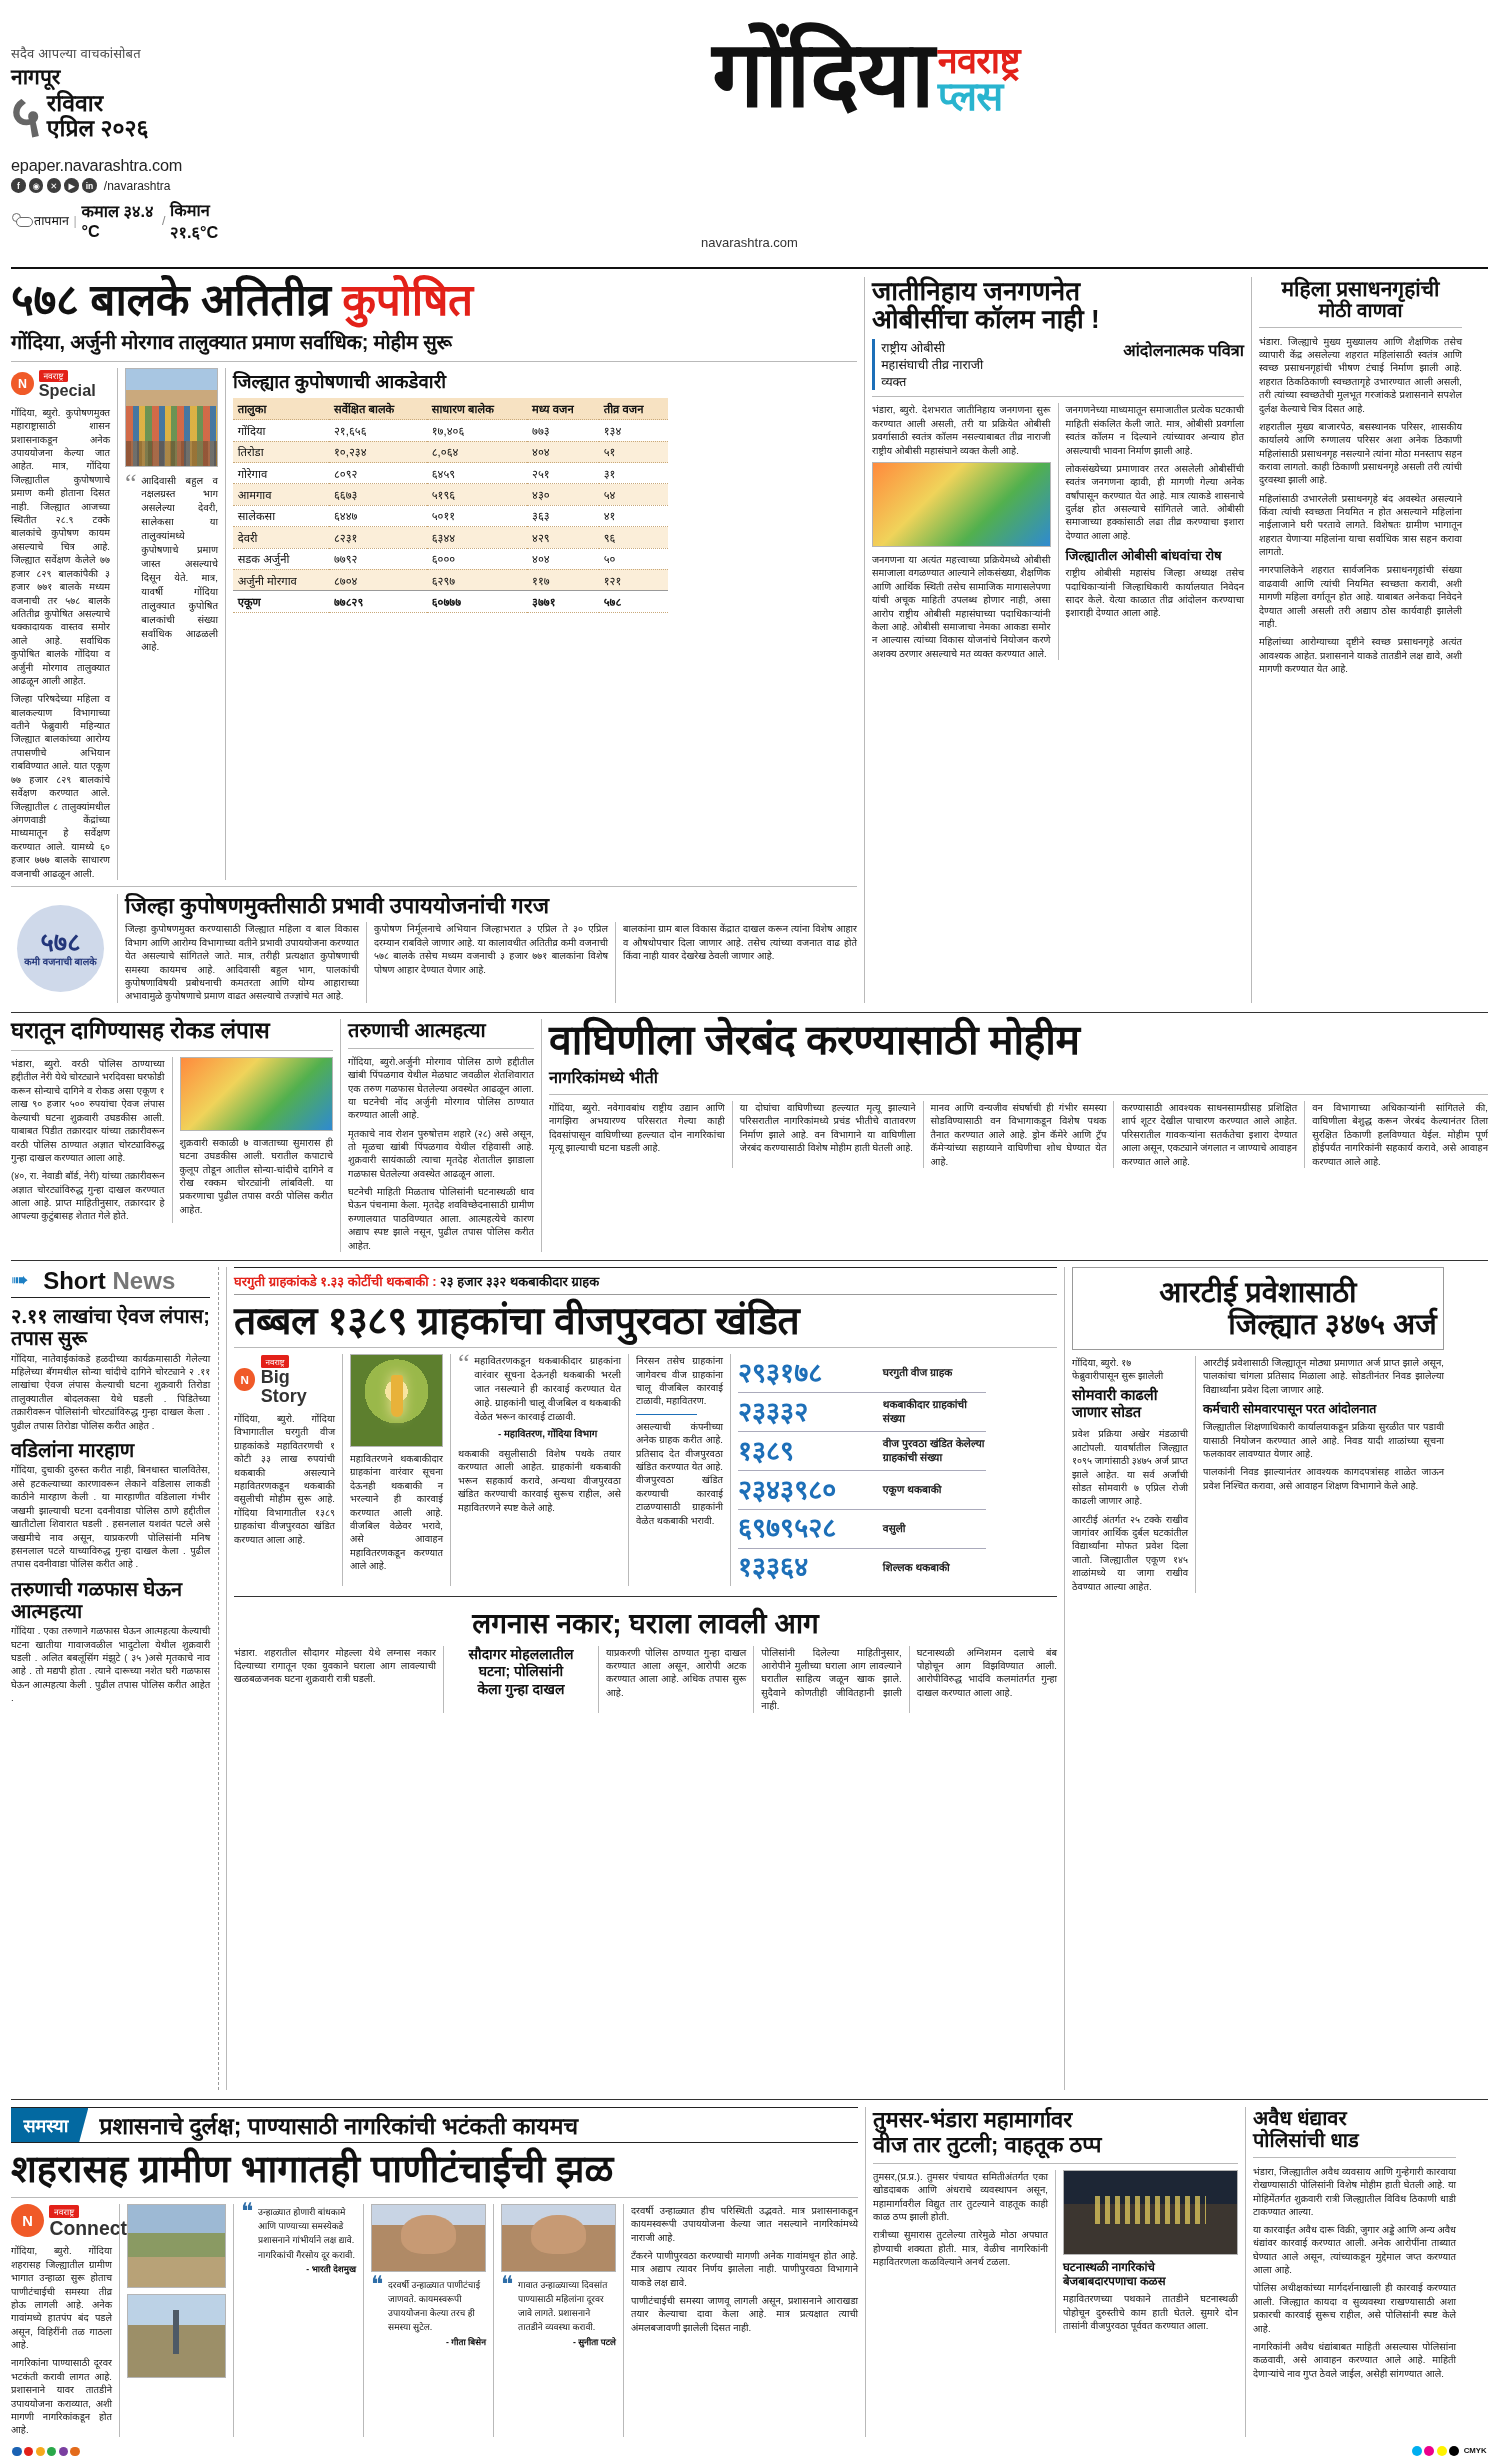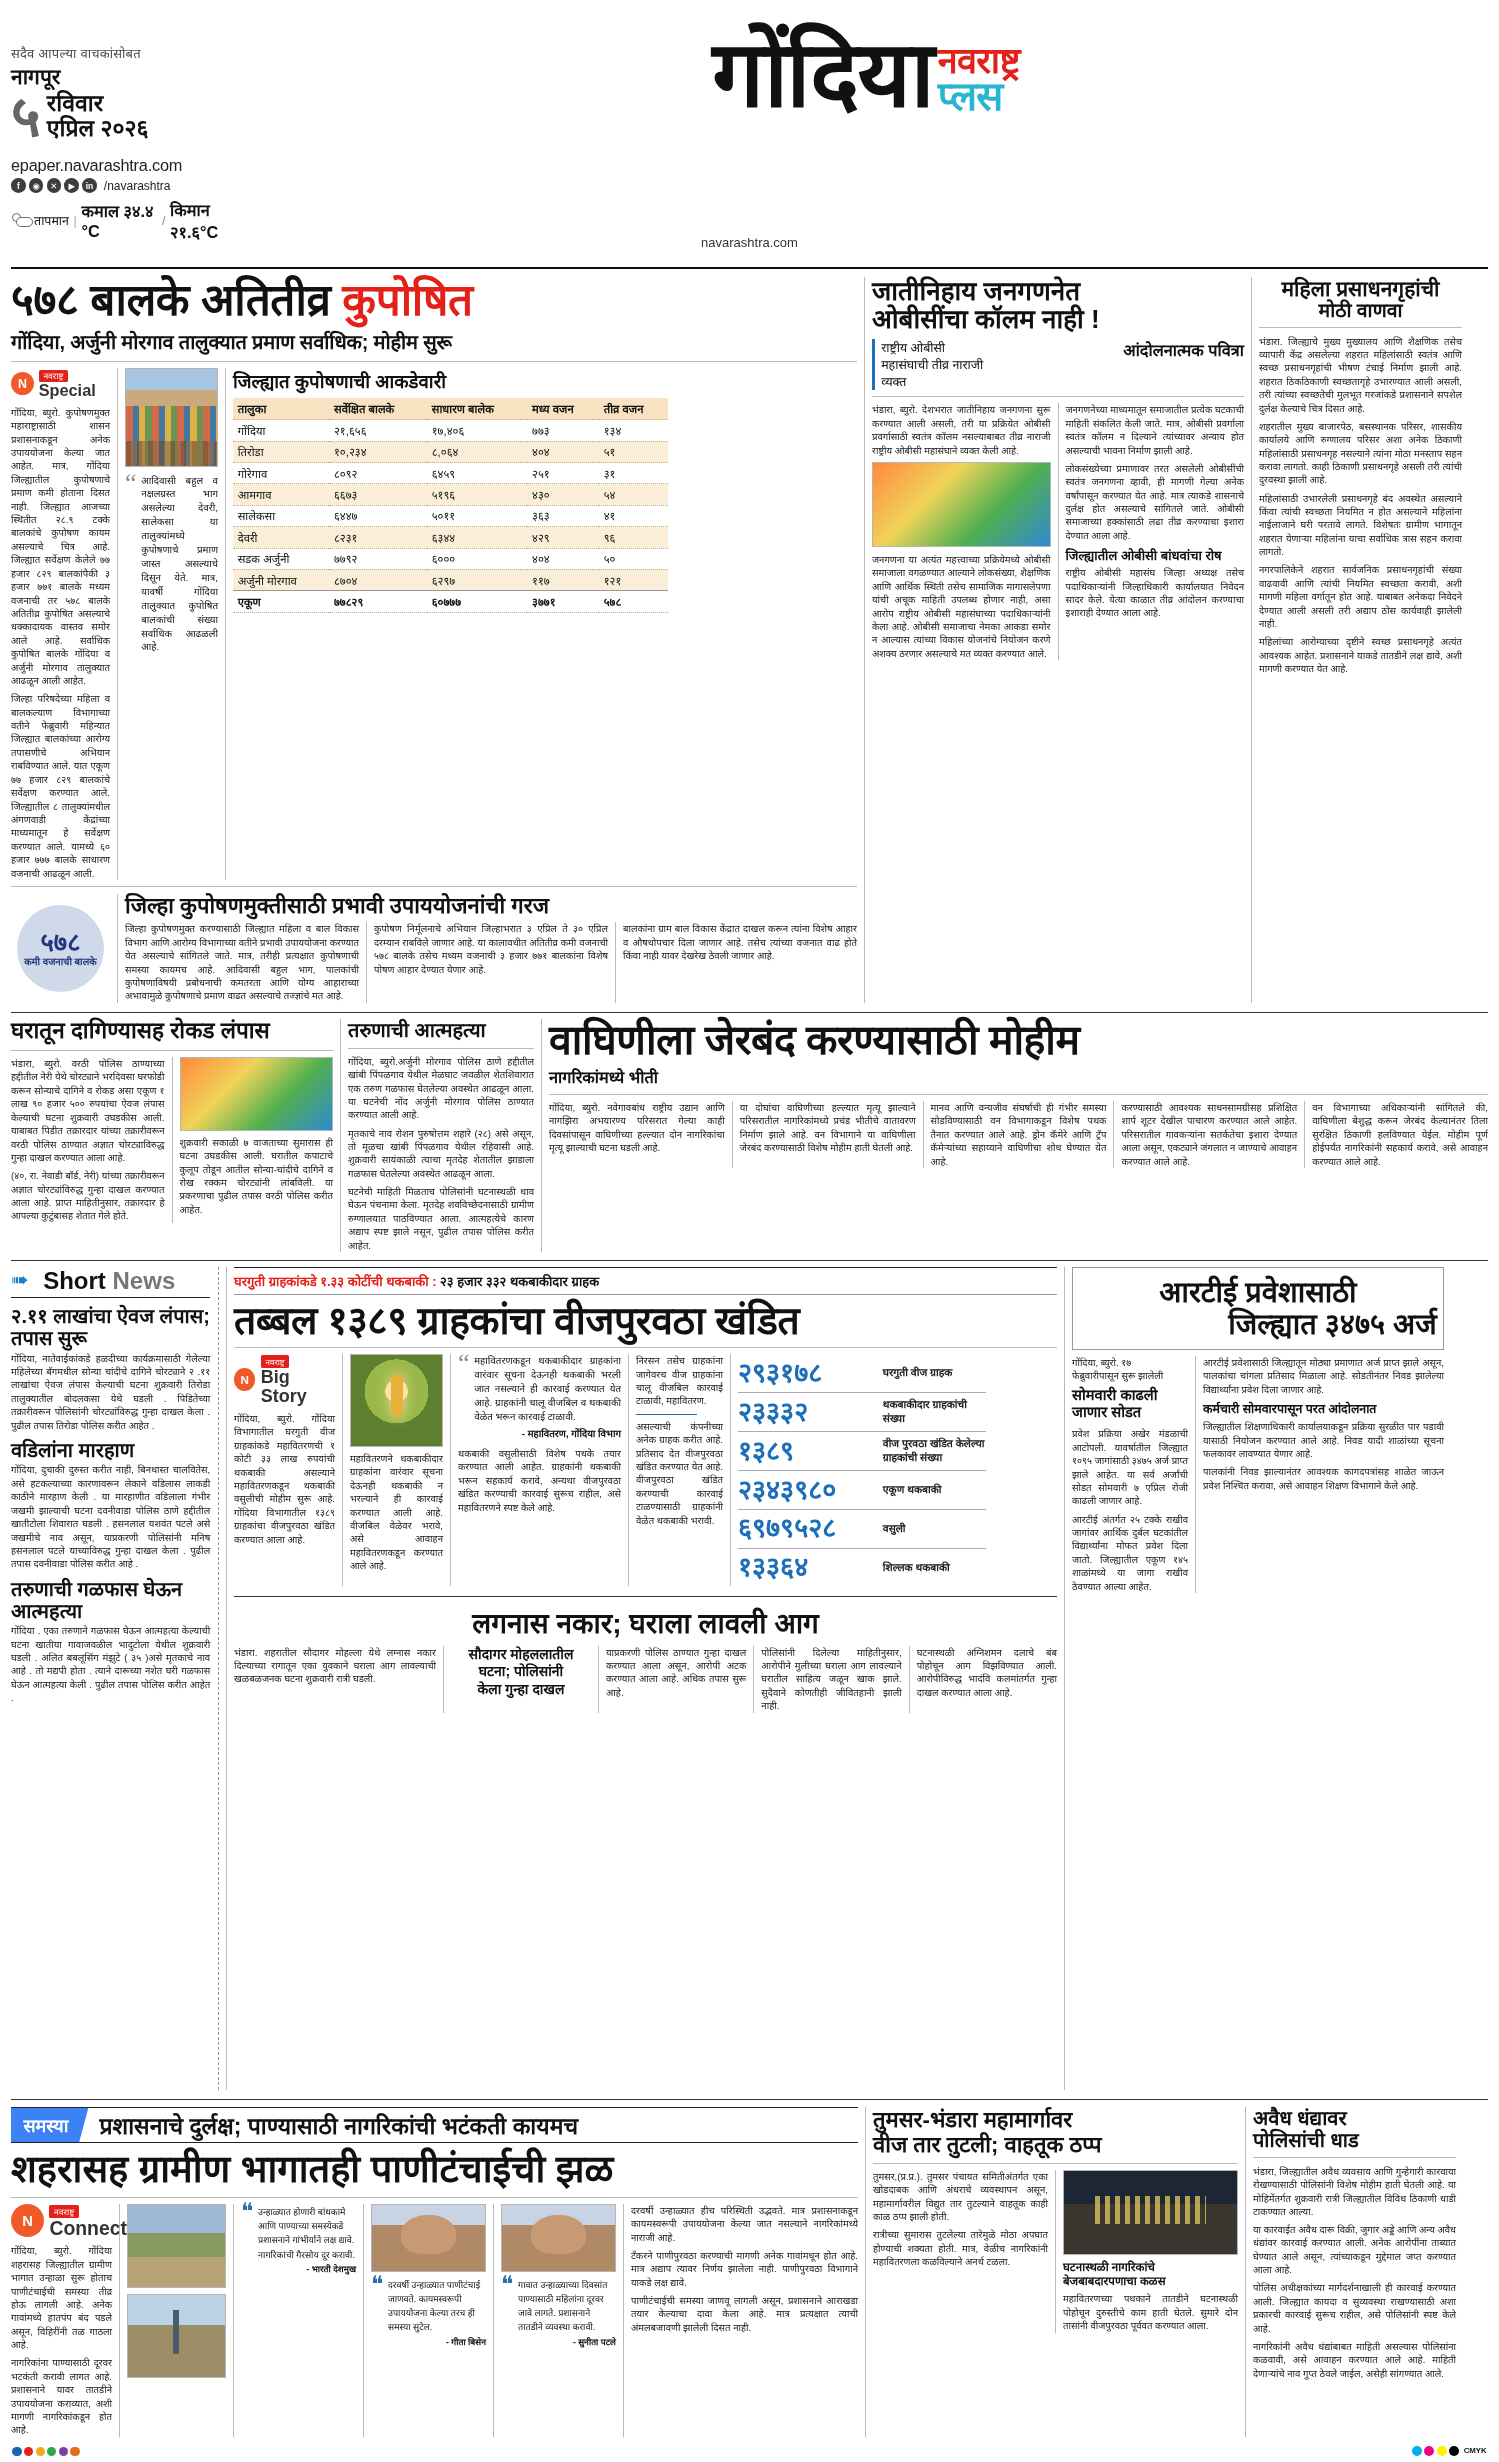--- a/index.html
+++ b/index.html
@@ -95,21 +95,21 @@
 
   
   .circ-stat { width: 87px; height: 87px; border-radius: 50%; background: #cfd9ea; color: #23367a;
                display: flex; flex-direction: column; align-items: center; justify-content: center;
                font-weight: bold; text-align: center; line-height: 1.08; }
   .circ-stat .big { font-size: 25.6px; }
   .circ-stat .sm { font-size: 9.7px; }
 
   
   .band { display: flex; align-items: stretch; border-top: 1.6px solid #222; border-bottom: 1.6px solid #222; }
-  .band-tag { background: #3b82f6; color: #fff; font-size: 18px; font-weight: bold; padding: 5.4px 20px 5.4px 12.4px;
+  .band-tag { background: #0369a1; color: #fff; font-size: 18px; font-weight: bold; padding: 5.4px 20px 5.4px 12.4px;
               clip-path: polygon(0 0, 100% 0, 88% 100%, 0 100%); display: flex; align-items: center; }
   .band-title { font-size: 23px; font-weight: bold; display: flex; align-items: center; padding-left: 11px; }
 
   
   .sn-head { display: flex; align-items: center; gap: 6.2px; border-bottom: 1.6px solid #222; padding-bottom: 2.3px; }
   .sn-ico { width: 26px; height: 20px; color: #1d7fc4; font-size: 21px; line-height: .9; }
   .sn-title { font-size: 24px; font-weight: bold; }
   .sn-title .g { color: #777; }
 
   
@@ -502,21 +502,21 @@
         <div style="width:93px;">
           <div class="ph lamp" style="height:93px;"></div>
           <div class="body-txt sm" style="margin-top:4.7px;">महावितरणने थकबाकीदार ग्राहकांना वारंवार सूचना देऊनही थकबाकी न भरल्याने ही कारवाई करण्यात आली आहे. वीजबिल वेळेवर भरावे, असे आवाहन महावितरणकडून करण्यात आले आहे.</div>
         </div>
         <div class="vsep"></div>
         <div style="width:163px;">
           <div class="quote">
             <span class="qmark">“</span>
             <span>
               <span>महावितरणकडून थकबाकीदार ग्राहकांना वारंवार सूचना देऊनही थकबाकी भरली जात नसल्याने ही कारवाई करण्यात येत आहे. ग्राहकांनी चालू वीजबिल व थकबाकी वेळेत भरून कारवाई टाळावी.</span>
-              <b style="display:block;text-align:right;margin-top:3.1px;">- महावितरण, गोंदिया विभाग</b>
+              <b style="display:block;text-align:center;margin-top:3.1px;">- महावितरण, गोंदिया विभाग</b>
             </span>
           </div>
           <div class="body-txt sm" style="margin-top:6.2px;">थकबाकी वसुलीसाठी विशेष पथके तयार करण्यात आली आहेत. ग्राहकांनी थकबाकी भरून सहकार्य करावे, अन्यथा वीजपुरवठा खंडित करण्याची कारवाई सुरूच राहील, असे महावितरणने स्पष्ट केले आहे.</div>
         </div>
         <div class="vsep"></div>
         <div style="width:87px;">
           <div class="body-txt sm">निरसन तसेच ग्राहकांना जागेवरच वीज ग्राहकांना चालू वीजबिल कारवाई टाळावी, महावितरण.</div>
           <div style="border-top:1.6px solid #1d6fb8;margin:6.2px 0 4.7px;width:70%;"></div>
           <div class="body-txt sm">असल्याची कंपनीच्या अनेक ग्राहक करीत आहे. प्रतिसाद देत वीजपुरवठा खंडित करण्यात येत आहे. वीजपुरवठा खंडित करण्याची कारवाई टाळण्यासाठी ग्राहकांनी वेळेत थकबाकी भरावी.</div>
         </div>

